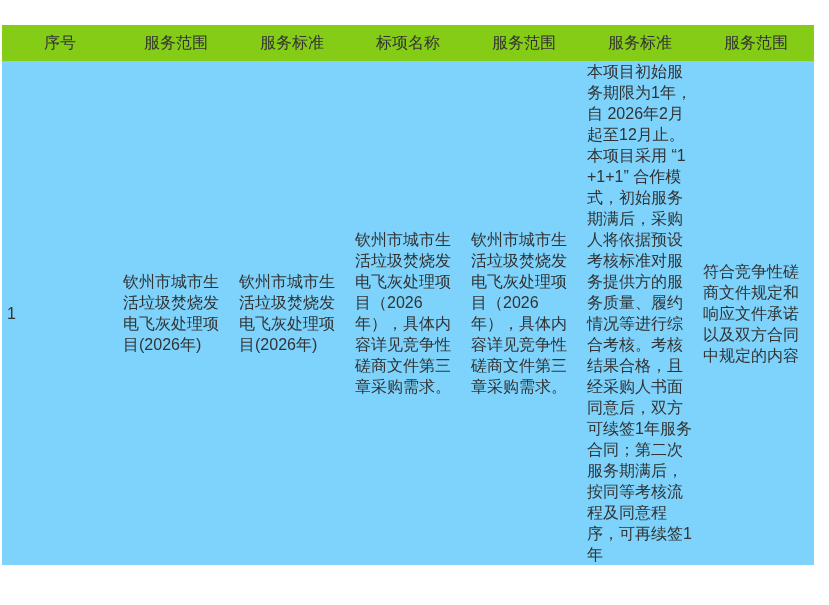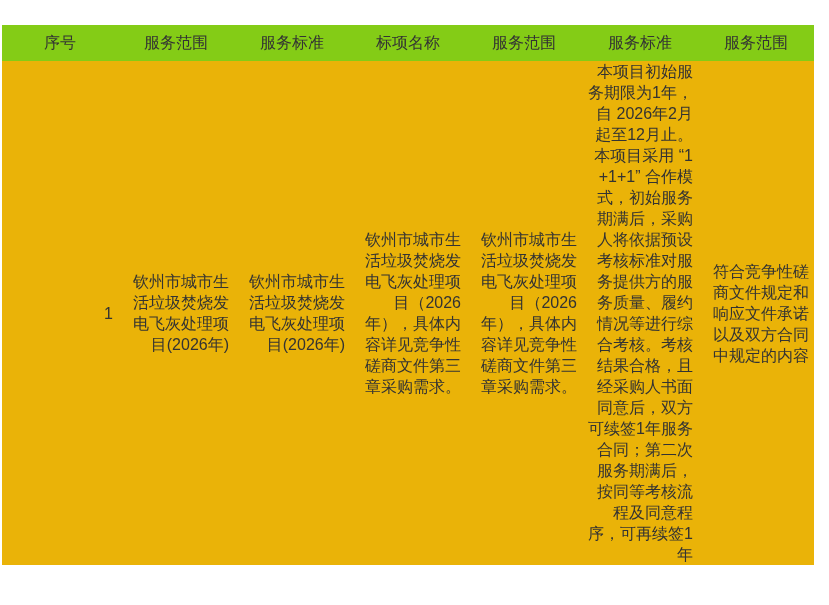--- a/index.html
+++ b/index.html
@@ -34,25 +34,25 @@
     text-align: center;
     vertical-align: middle;
     color: #333333;
     border: none;
     background: #84cc16;
   }
   table.info-table td {
     font-size: 16px;
     line-height: 21px;
     padding: 0 5px;
-    text-align: right;
+    text-align: left;
     vertical-align: middle;
     color: #333333;
     border: none;
-    background: #eab308;
+    background: #7dd3fc;
     word-break: break-all;
   }
 </style>
 </head>
 <body>
 
 <div class="page">
   <table class="info-table">
     <colgroup>
       <col>

